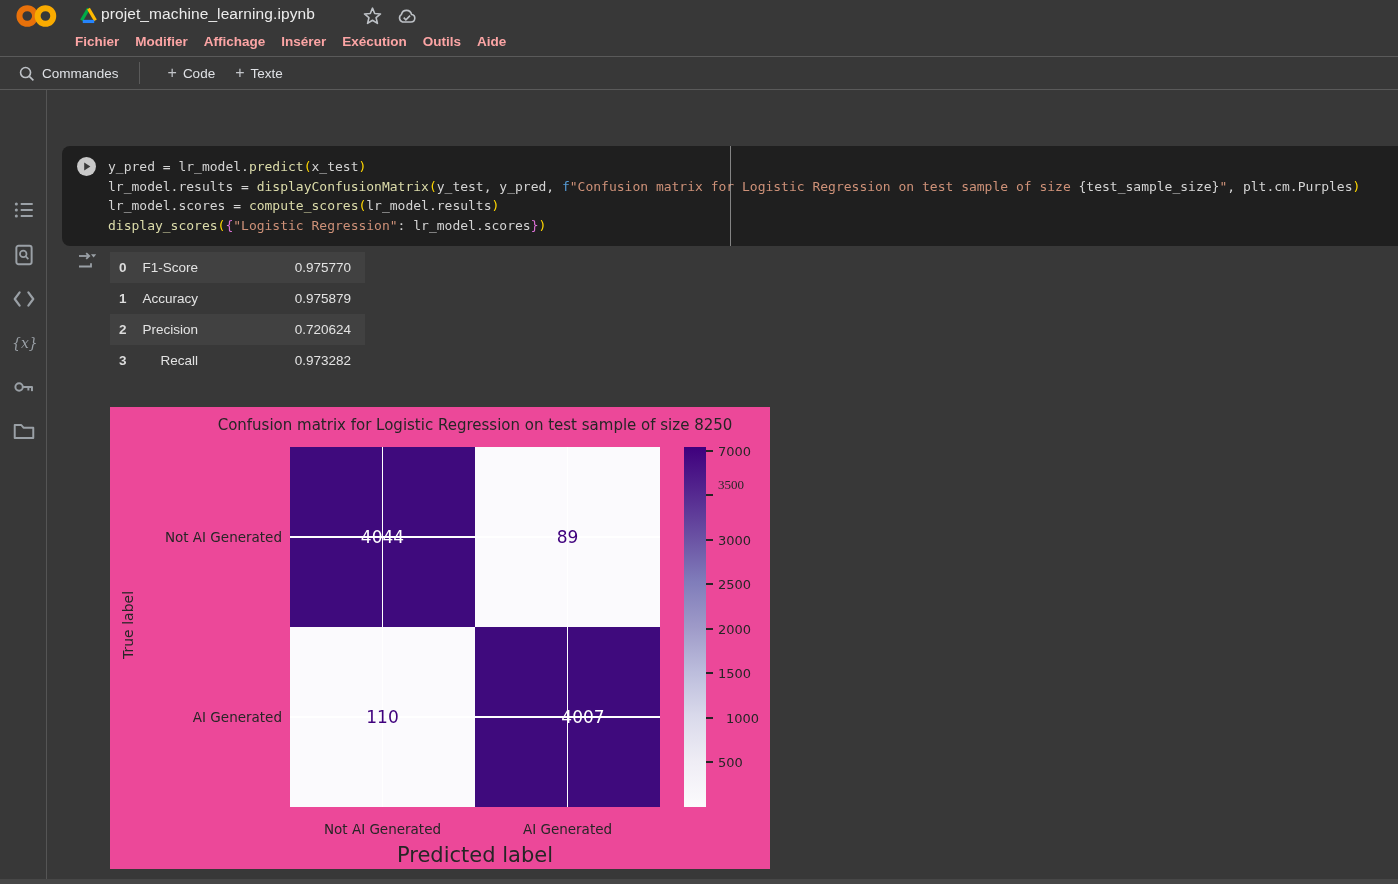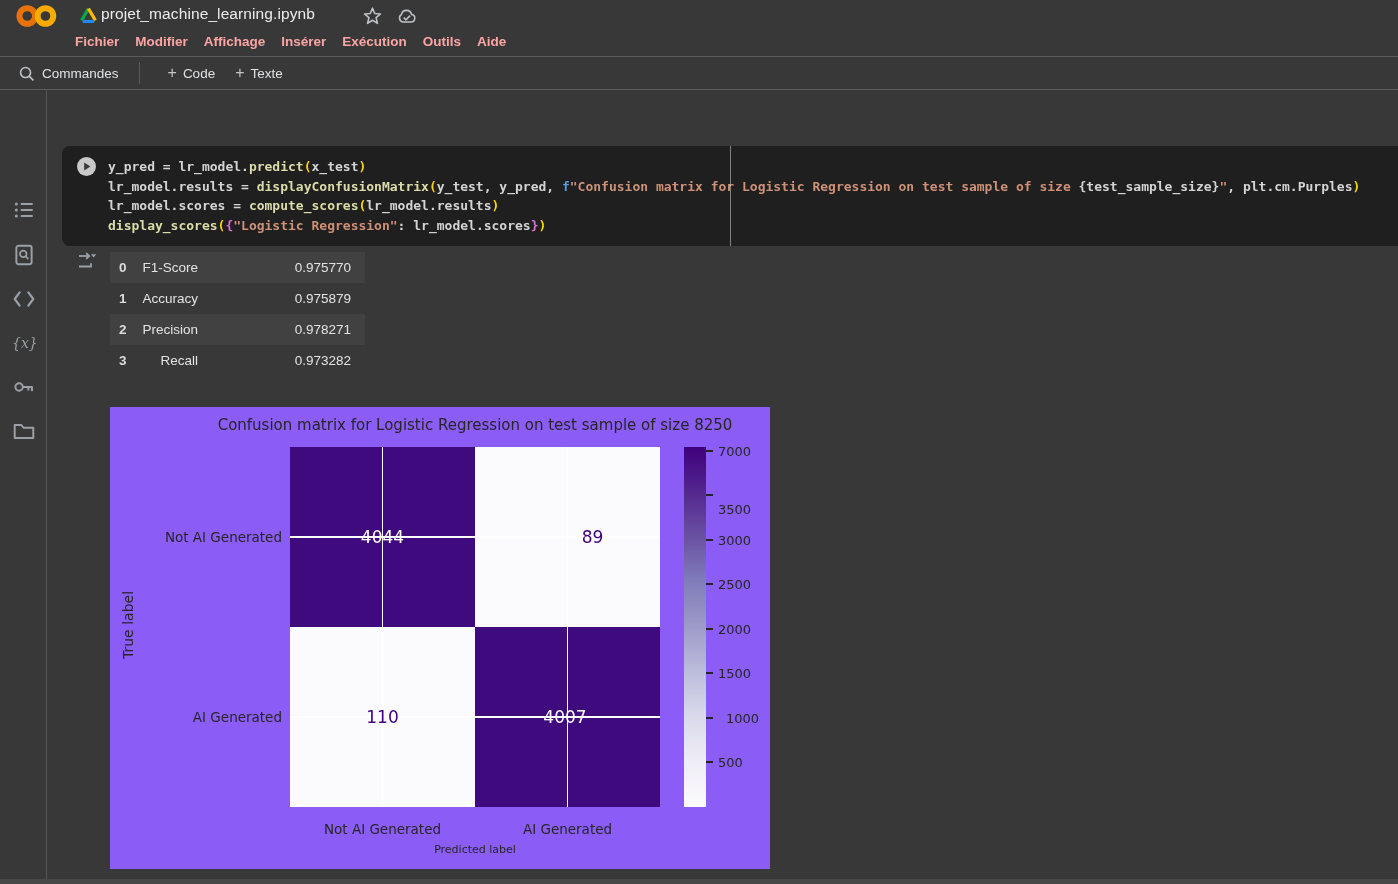--- a/index.html
+++ b/index.html
@@ -31,48 +31,48 @@
 
   
   .section-hd{position:absolute;left:47px;right:0;top:96px;height:38px;background:#3c3c3c;border-bottom:1px solid #2e2e2e;box-sizing:border-box;cursor:pointer;}
   .chev{position:absolute;left:23px;top:14px;width:14px;height:11px;}
   .sec-title{position:absolute;left:61px;top:8px;font-size:16.5px;font-weight:600;color:#f1f1f1;}
 
   .code-cell{position:absolute;left:62px;top:146px;right:0;height:100px;background:#1f1f1f;border-radius:8px 0 0 8px;}
   .run-btn{position:absolute;left:15px;top:11px;width:19px;height:19px;cursor:pointer;}
   .code-area{position:absolute;left:0;top:0;right:0;bottom:0;padding:11px 0 0 46px;overflow:hidden;
              font-family:"DejaVu Sans Mono","Liberation Mono",monospace;font-size:13px;line-height:19.5px;cursor:text;}
-  .code-line{white-space:pre;font-weight:bold;}
+  .code-line{white-space:pre;}
   .tok-t{color:#d4d4d4}.tok-f{color:#dcdcaa}.tok-s{color:#ce9178}.tok-k{color:#569cd6}.tok-b1{color:#ffd700}.tok-b2{color:#da70d6}
   .ruler{position:absolute;left:668px;top:0;bottom:0;width:1px;background:rgba(255,255,255,.45);}
 
   
   .out-ic{position:absolute;left:76px;top:250px;width:22px;height:22px;cursor:pointer;}
   .df{position:absolute;left:110px;top:252px;width:255px;font-size:13.5px;color:#e3e3e3;}
   .df-hrow,.df-row{display:grid;grid-template-columns:30px 58px 160px;align-items:center;}
   .df-hrow{height:30px;font-family:"DejaVu Sans Mono","Liberation Mono",monospace;font-weight:bold;font-size:12.5px;color:#ededed;}
   .df-row{height:31px;}
   .df-row.striped{background:#414141;}
   .c-idx{padding-left:9px;font-weight:bold;color:#dcdcdc;}
   .c-met{text-align:right;}
   .c-val{text-align:right;padding-right:7px;}
 
   
-  .fig{position:absolute;left:110px;top:407px;width:660px;height:462px;background:#8b5cf6;
+  .fig{position:absolute;left:110px;top:407px;width:660px;height:462px;background:#ec4899;
        font-family:"DejaVu Sans",sans-serif;color:#262626;}
   .fig-title{position:absolute;left:365px;top:9px;transform:translateX(-50%);white-space:nowrap;font-size:15px;}
   .hm{position:absolute;left:180px;top:40px;width:370px;height:360px;}
   .hm-cell{position:absolute;width:185px;height:180px;}
   .gl{position:absolute;background:#ffffff;}
   .gl.v{width:1.5px;height:360px;top:0;}
   .gl.h{height:1.5px;width:370px;left:0;}
   .hm-val{position:absolute;transform:translate(-50%,-50%);font-size:17px;}
   .ytick{position:absolute;left:0;width:172px;text-align:right;transform:translateY(-50%);font-size:13.5px;}
   .xtick{position:absolute;top:414px;transform:translateX(-50%);white-space:nowrap;font-size:13.5px;}
-  .xlabel{position:absolute;left:365px;top:436px;transform:translateX(-50%);font-size:11px;}
+  .xlabel{position:absolute;left:365px;top:436px;transform:translateX(-50%);font-size:21px;}
   .ylabel{position:absolute;left:18px;top:218px;transform:translate(-50%,-50%) rotate(-90deg);white-space:nowrap;font-size:14px;}
   .cbar{position:absolute;left:574px;top:40px;width:22px;height:360px;
         background:linear-gradient(to bottom,#3f007d 0%,#54278f 12.5%,#6a51a3 25%,#807dba 37.5%,#9e9ac8 50%,#bcbddc 62.5%,#dadaeb 75%,#efedf5 87.5%,#fcfbfd 100%);}
   .cb-dash{position:absolute;left:596px;width:7px;height:2px;background:#262626;}
   .cb-lab{position:absolute;left:608px;transform:translateY(-50%);font-size:13px;}
 
   .bottom-strip{position:absolute;left:0;right:0;bottom:0;height:5px;background:#474747;}
   svg{display:block;}
 </style>
 </head>
@@ -227,21 +227,21 @@
           <div class="c-val">0.975770</div>
         </div>
         <div class="df-row">
           <div class="c-idx">1</div>
           <div class="c-met">Accuracy</div>
           <div class="c-val">0.975879</div>
         </div>
         <div class="df-row striped">
           <div class="c-idx">2</div>
           <div class="c-met">Precision</div>
-          <div class="c-val">0.978271</div>
+          <div class="c-val">0.720624</div>
         </div>
         <div class="df-row">
           <div class="c-idx">3</div>
           <div class="c-met">Recall</div>
           <div class="c-val">0.973282</div>
         </div>
       </div>
   </div>
 
   <figure class="fig" style="margin:0">
@@ -249,40 +249,40 @@
     <div class="hm" id="heatmap">
         <div class="hm-cell" style="left: 0px; top: 0px; background: rgb(63, 10, 125);"></div>
         <div class="hm-cell" style="left: 185px; top: 0px; background: rgb(251, 250, 253);"></div>
         <div class="hm-cell" style="left: 0px; top: 180px; background: rgb(251, 250, 253);"></div>
         <div class="hm-cell" style="left: 185px; top: 180px; background: rgb(63, 10, 125);"></div>
         <div class="gl v" style="left: 91.75px;"></div>
         <div class="gl h" style="top: 89.25px;"></div>
         <div class="gl v" style="left: 276.75px;"></div>
         <div class="gl h" style="top: 269.25px;"></div>
         <div class="hm-val" style="left: 92.5px; top: 90px; color: rgb(255, 255, 255);">4044</div>
-        <div class="hm-val" style="left: 277.5px; top: 90px; color: rgb(63, 0, 125); margin-left: 25px;">89</div>
+        <div class="hm-val" style="left: 277.5px; top: 90px; color: rgb(63, 0, 125);">89</div>
         <div class="hm-val" style="left: 92.5px; top: 270px; color: rgb(63, 0, 125);">110</div>
-        <div class="hm-val" style="left: 275px; top: 270px; color: rgb(255, 255, 255);">4007</div>
+        <div class="hm-val" style="left: 293px; top: 270px; color: rgb(255, 255, 255);">4007</div>
       </div>
     <div id="yticks">
         <div class="ytick" style="top: 130px;">Not AI Generated</div>
         <div class="ytick" style="top: 310px;">AI Generated</div>
       </div>
     <div id="xticks">
         <div class="xtick" style="left: 272.5px;">Not AI Generated</div>
         <div class="xtick" style="left: 457.5px;">AI Generated</div>
       </div>
     <div class="ylabel">True label</div>
     <div class="xlabel">Predicted label</div>
     <div class="cbar"></div>
     <div id="cbticks">
         <div class="cb-dash" style="top: 42.9169px;"></div>
         <div class="cb-lab" style="top: 43.9169px;">7000</div>
         <div class="cb-dash" style="top: 87.4273px;"></div>
-        <div class="cb-lab" style="top: 102px;">3500</div>
+        <div class="cb-lab" style="top: 78px; font-family: Liberation Serif, serif;">3500</div>
         <div class="cb-dash" style="top: 131.938px;"></div>
         <div class="cb-lab" style="top: 132.938px;">3000</div>
         <div class="cb-dash" style="top: 176.448px;"></div>
         <div class="cb-lab" style="top: 177.448px;">2500</div>
         <div class="cb-dash" style="top: 220.958px;"></div>
         <div class="cb-lab" style="top: 221.958px;">2000</div>
         <div class="cb-dash" style="top: 265.469px;"></div>
         <div class="cb-lab" style="top: 266.469px;">1500</div>
         <div class="cb-dash" style="top: 309.979px;"></div>
         <div class="cb-lab" style="top: 310.979px; margin-left: 8px;">1000</div>

